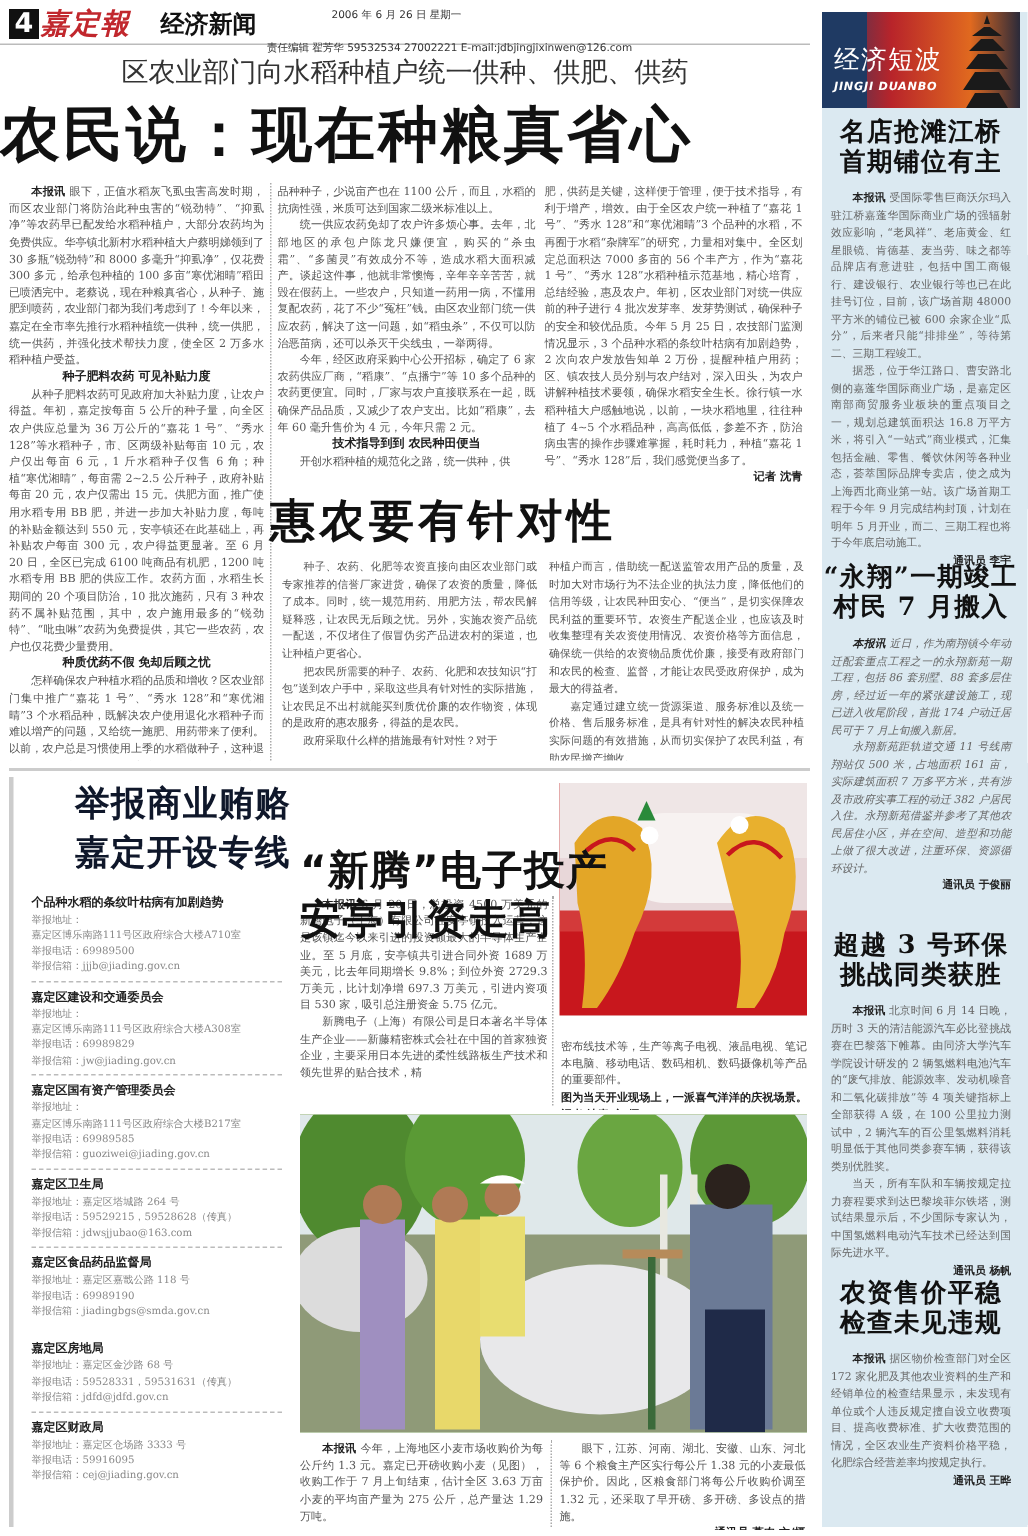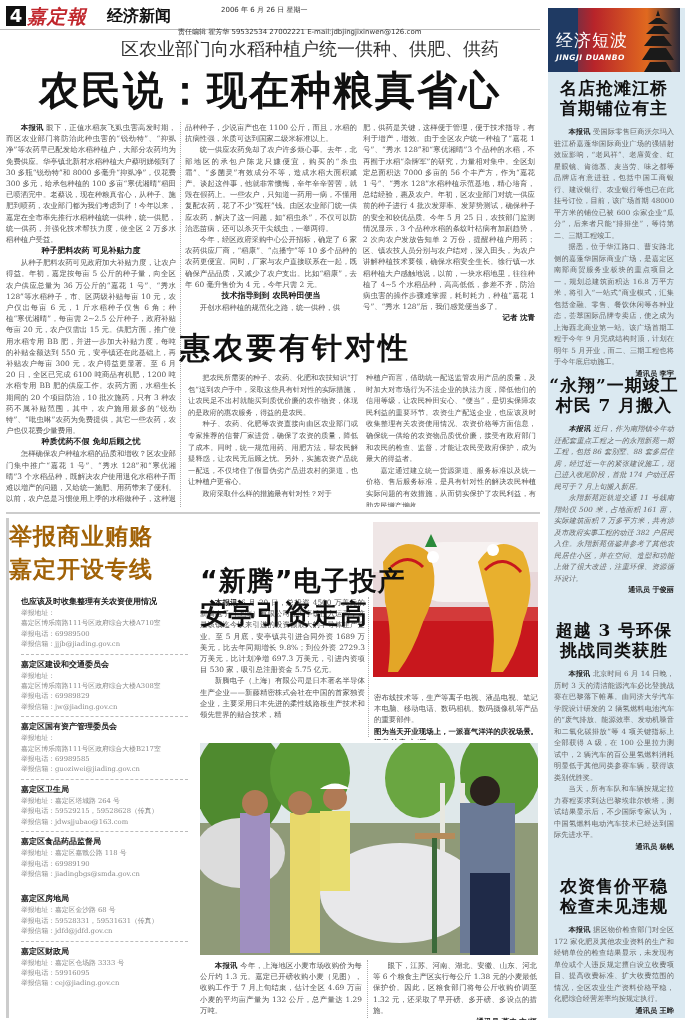--- a/index.html
+++ b/index.html
@@ -7,40 +7,40 @@
   body { font-family: "DejaVu Serif", serif; color: #333; position: relative; }
 
   .masthead { position: absolute; left: 0; top: 0; width: 540px; height: 30px; border-bottom: 1px solid #bbb; }
   .page-num { position: absolute; left: 6px; top: 6px; width: 20px; height: 20px; background: #111; color: #fff;
     font: bold 18px/20px "DejaVu Sans", sans-serif; text-align: center; }
   .paper-name { position: absolute; left: 27px; top: 5px; font: bold 19px/22px "DejaVu Serif", serif; color: #c1272d; font-style: italic; letter-spacing: 1px; }
   .section-name { position: absolute; left: 107px; top: 7px; font: bold 16px/18px "DejaVu Sans", sans-serif; color: #111; }
   .meta1 { position: absolute; left: 178px; top: 6px; font: 7px/9px "DejaVu Sans", sans-serif; color: #333; margin-left: 43px; }
   .meta2 { position: absolute; left: 178px; top: 28px; font: 7px/9px "DejaVu Sans", sans-serif; color: #333; }
 
-  .kicker { position: absolute; left: 0; top: 38px; width: 540px; text-align: center; font: 18px/22px "DejaVu Sans", sans-serif; color: #333; margin-left: 40px; }
-  .headline { position: absolute; left: 0; top: 66px; width: 540px; text-align: center; font: 900 40px/48px "DejaVu Sans", sans-serif; color: #111; letter-spacing: 2px; }
+  .kicker { position: absolute; left: 0; top: 38px; width: 540px; text-align: center; font: 18px/22px "DejaVu Sans", sans-serif; color: #333; }
+  .headline { position: absolute; left: 0; top: 66px; width: 540px; text-align: left; font: 900 40px/48px "DejaVu Sans", sans-serif; color: #111; letter-spacing: 2px; }
 
   .body-text { font: 7.4px/11.2px "DejaVu Serif", serif; color: #555; text-align: justify; }
   .body-text p { text-indent: 2em; }
   .body-text b { color: #222; }
   .subhead { font: bold 8px/12px "DejaVu Sans", sans-serif; color: #222; text-align: center; }
   .col { position: absolute; overflow: hidden; }
   .dotted-v { position: absolute; border-left: 1px dotted #aaa; }
 
   .byline { text-align: right; font: bold 7.5px/12px "DejaVu Sans", sans-serif; color: #222; }
 
   .hui-title { position: absolute; left: 180px; top: 328px; width: 360px; font: 900 30px/40px "DejaVu Sans", sans-serif; color: #111; letter-spacing: 3px; }
   .hui-body { font: 7.2px/11.6px "DejaVu Serif", serif; color: #555; text-align: justify; }
   .hui-body p { text-indent: 2em; }
 
   .hr-sep { position: absolute; left: 6px; top: 512px; width: 534px; height: 2px; background: #ccc; }
 
   .bribe-box { position: absolute; left: 6px; top: 518px; width: 188px; height: 500px; border-left: 3px solid #ccc; }
-  .bribe-title { font: 900 23px/29px "DejaVu Sans", sans-serif; color: #a16207; padding-left: 0; letter-spacing: 1px; margin-top: 4px; }
+  .bribe-title { font: 900 23px/29px "DejaVu Sans", sans-serif; color: #0f172a; padding-left: 12px; letter-spacing: 1px; margin-top: 4px; text-align: right; }
   .office { padding-left: 12px; margin-top: 4px; }
   .office .oname { font: bold 8px/12px "DejaVu Sans", sans-serif; color: #222; }
   .office .oline { font: 6.8px/10.4px "DejaVu Serif", serif; color: #888; }
   .dash { border-top: 1px dashed #bbb; margin: 4px 6px 0 12px; }
 
   .xinteng-title { position: absolute; left: 200px; top: 520px; font: 900 27px/33px "DejaVu Sans", sans-serif; color: #111; letter-spacing: 1px; z-index: 3; margin-top: 44px; }
   .photo-lion { position: absolute; left: 373px; top: 522px; width: 165px; height: 155px; overflow: hidden; background: #c73a3a; }
 
   .photo-wheat { position: absolute; left: 200px; top: 743px; width: 338px; height: 212px; overflow: hidden; background: #7ea25a; }
   .wheat-title { position: absolute; left: 12px; top: 142px; font: 900 23px/28px "DejaVu Sans", sans-serif; color: #fff;
@@ -87,38 +87,38 @@
   <p>开创水稻种植的规范化之路，统一供种，供</p>
 </div>
 
 <div class="col body-text" style="left:363px; top:122px; width:172px; height:200px;">
   <p style="text-indent:0">肥，供药是关键，这样便于管理，便于技术指导，有利于增产，增效。由于全区农户统一种植了“嘉花 1 号”、“秀水 128”和“寒优湘晴”3 个品种的水稻，不再囿于水稻“杂牌军”的研究，力量相对集中。全区划定总面积达 7000 多亩的 56 个丰产方，作为“嘉花 1 号”、“秀水 128”水稻种植示范基地，精心培育，总结经验，惠及农户。年初，区农业部门对统一供应前的种子进行 4 批次发芽率、发芽势测试，确保种子的安全和较优品质。今年 5 月 25 日，农技部门监测情况显示，3 个品种水稻的条纹叶枯病有加剧趋势，2 次向农户发放告知单 2 万份，提醒种植户用药；区、镇农技人员分别与农户结对，深入田头，为农户讲解种植技术要领，确保水稻安全生长。徐行镇一水稻种植大户感触地说，以前，一块水稻地里，往往种植了 4~5 个水稻品种，高高低低，参差不齐，防治病虫害的操作步骤难掌握，耗时耗力，种植“嘉花 1 号”、“秀水 128”后，我们感觉便当多了。</p>
   <div class="byline">记者  沈青</div>
 </div>
 
 <div class="hui-title">惠农要有针对性</div>
 <div class="col hui-body" style="left:188px; top:372px; width:170px; height:135px;">
+  <p>种子、农药、化肥等农资直接向由区农业部门或专家推荐的信誉厂家进货，确保了农资的质量，降低了成本。同时，统一规范用药、用肥方法，帮农民解疑释惑，让农民无后顾之忧。另外，实施农资产品统一配送，不仅堵住了假冒伪劣产品进农村的渠道，也让种植户更省心。</p>
   <p>把农民所需要的种子、农药、化肥和农技知识“打包”送到农户手中，采取这些具有针对性的实际措施，让农民足不出村就能买到质优价廉的农作物资，体现的是政府的惠农服务，得益的是农民。</p>
-  <p>种子、农药、化肥等农资直接向由区农业部门或专家推荐的信誉厂家进货，确保了农资的质量，降低了成本。同时，统一规范用药、用肥方法，帮农民解疑释惑，让农民无后顾之忧。另外，实施农资产品统一配送，不仅堵住了假冒伪劣产品进农村的渠道，也让种植户更省心。</p>
   <p>政府采取什么样的措施最有针对性？对于</p>
 </div>
 <div class="col hui-body" style="left:366px; top:372px; width:170px; height:135px;">
   <p style="text-indent:0">种植户而言，借助统一配送监管农用产品的质量，及时加大对市场行为不法企业的执法力度，降低他们的信用等级，让农民种田安心、“便当”，是切实保障农民利益的重要环节。农资生产配送企业，也应该及时收集整理有关农资使用情况、农资价格等方面信息，确保统一供给的农资物品质优价廉，接受有政府部门和农民的检查、监督，才能让农民受政府保护，成为最大的得益者。</p>
   <p>嘉定通过建立统一货源渠道、服务标准以及统一价格、售后服务标准，是具有针对性的解决农民种植实际问题的有效措施，从而切实保护了农民利益，有助农民增产增收。</p>
 
 </div>
 
 <div class="hr-sep"></div>
 
 <div class="bribe-box">
   <div class="bribe-title">举报商业贿赂</div>
   <div class="bribe-title">嘉定开设专线</div>
   <div style="height:8px"></div>
   <div class="office">
-    <div class="oname">也应该及时收集整理有关农资使用情况</div>
+    <div class="oname">个品种水稻的条纹叶枯病有加剧趋势</div>
     <div class="oline">举报地址：</div>
     <div class="oline">嘉定区博乐南路111号区政府综合大楼A710室</div>
     <div class="oline">举报电话：69989500</div>
     <div class="oline">举报信箱：jjjb@jiading.gov.cn</div>
   </div>
   <div class="dash"></div>
   <div class="office">
     <div class="oname">嘉定区建设和交通委员会</div>
     <div class="oline">举报地址：</div>
     <div class="oline">嘉定区博乐南路111号区政府综合大楼A308室</div>
@@ -213,21 +213,21 @@
     <rect x="120" y="68" width="30" height="80" fill="#e8dd70"></rect>
     <path d="M120 46 Q135 35 150 46 Z" fill="#fff"></path>
     <rect x="260" y="60" width="55" height="150" fill="#6b7a96"></rect>
     <rect x="270" y="130" width="40" height="82" fill="#1f2a48"></rect>
     <circle cx="285" cy="48" r="15" fill="#2b221d"></circle>
     <rect x="215" y="90" width="40" height="6" fill="#b68b5a"></rect>
     <rect x="232" y="95" width="5" height="115" fill="#3b6a3a"></rect>
   </svg>
 </div>
 <div class="col body-text" style="left:200px; top:960px; width:162px; height:58px;">
-  <p><b>本报讯</b> <span>今年，上海地区小麦市场收购价为每公斤约 1.3 元。嘉定已开磅收购小麦（见图），收购工作于 7 月上旬结束，估计全区 4.69 万亩小麦的平均亩产量为 132 公斤，总产量达 1.29 万吨。</span></p>
+  <p><b>本报讯</b> <span>今年，上海地区小麦市场收购价为每公斤约 1.3 元。嘉定已开磅收购小麦（见图），收购工作于 7 月上旬结束，估计全区 3.63 万亩小麦的平均亩产量为 275 公斤，总产量达 1.29 万吨。</span></p>
 </div>
 <div class="dotted-v" style="left:367px; top:960px; height:58px;"></div>
 <div class="col body-text" style="left:373px; top:960px; width:164px; height:60px;">
   <p>眼下，江苏、河南、湖北、安徽、山东、河北等 6 个粮食主产区实行每公斤 1.38 元的小麦最低保护价。因此，区粮食部门将每公斤收购价调至 1.32 元，还采取了早开磅、多开磅、多设点的措施。</p>
   <div class="byline">通讯员  蒉农  文/摄</div>
 </div>
 
 <div class="sidebar">
   <div class="side-banner">
     <svg width="132" height="64" viewBox="0 0 132 64" style="position:absolute;left:0;top:0">
@@ -270,21 +270,21 @@
   <div style="position:absolute; left:0; top:612px; width:132px;">
     <div class="side-title">超越 3 号环保</div>
     <div class="side-title">挑战同类获胜</div>
     <div class="side-body" style="margin-top:8px;">
       <p><b>本报讯</b> <span>北京时间 6 月 14 日晚，历时 3 天的清洁能源汽车必比登挑战赛在巴黎落下帷幕。由同济大学汽车学院设计研发的 2 辆氢燃料电池汽车的“废气排放、能源效率、发动机噪音和二氧化碳排放”等 4 项关键指标上全部获得 A 级，在 100 公里拉力测试中，2 辆汽车的百公里氢燃料消耗明显低于其他同类参赛车辆，获得该类别优胜奖。</span></p>
       <p>当天，所有车队和车辆按规定拉力赛程要求到达巴黎埃菲尔铁塔，测试结果显示后，不少国际专家认为，中国氢燃料电动汽车技术已经达到国际先进水平。</p>
     </div>
     <div class="side-byline">通讯员  杨帆</div>
   </div>
 
-  <div style="position:absolute; left:0; top:868px; width:132px;">
+  <div style="position:absolute; left:0; top:844px; width:132px;">
     <div class="side-title">农资售价平稳</div>
     <div class="side-title">检查未见违规</div>
     <div class="side-body" style="margin-top:8px;">
       <p><b>本报讯</b> <span>据区物价检查部门对全区 172 家化肥及其他农业资料的生产和经销单位的检查结果显示，未发现有单位或个人违反规定擅自设立收费项目、提高收费标准、扩大收费范围的情况，全区农业生产资料价格平稳，化肥综合经营差率均按规定执行。</span></p>
     </div>
     <div class="side-byline">通讯员  王晔</div>
   </div>
 </div>
 
 </body></html>

